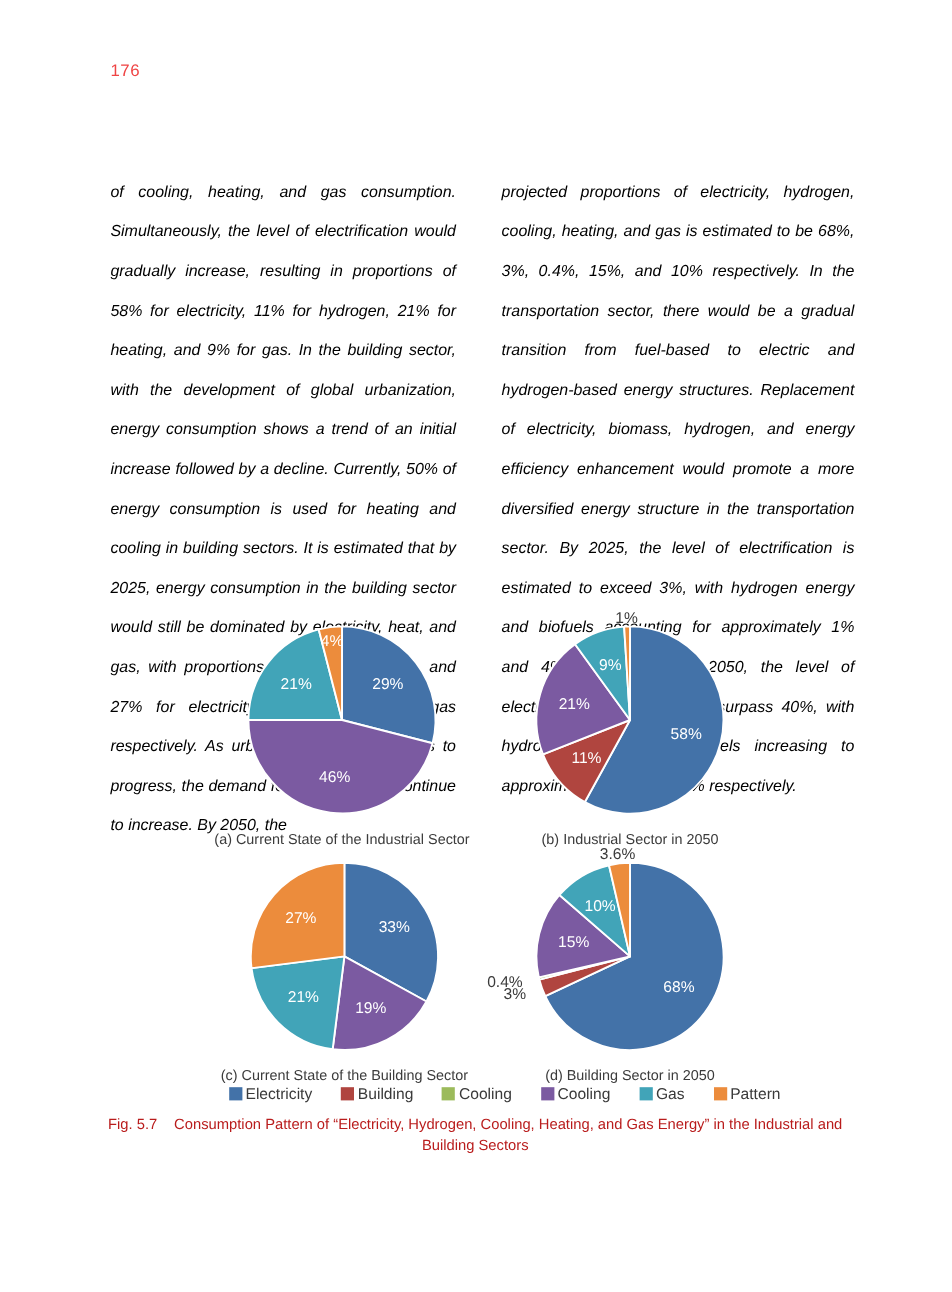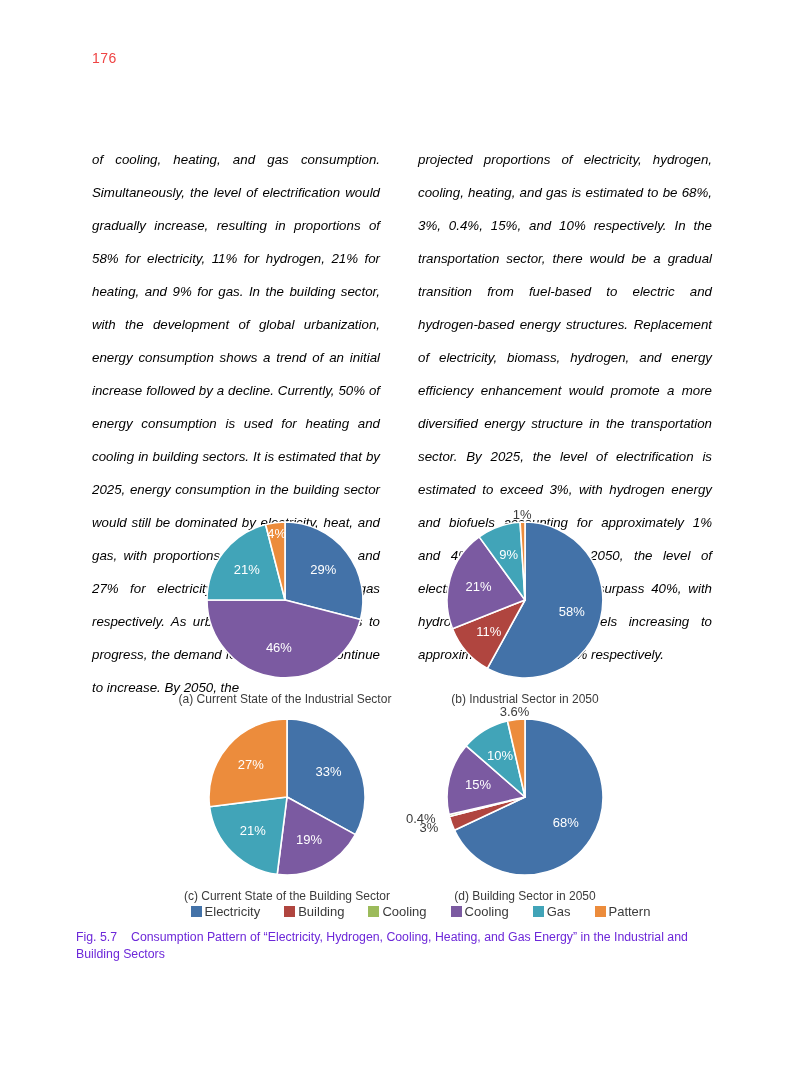--- a/index.html
+++ b/index.html
@@ -19,22 +19,22 @@
   #chart-d{left:400px;top:705px;}
   svg text{font-family:"Liberation Sans",sans-serif;}
   .legend{
     position:absolute;top:902px;left:0;width:793px;height:18px;
     display:flex;justify-content:center;align-items:center;gap:24px;
     font-size:13px;color:#3a3a3a;padding-left:24px;
   }
   .legend-item{display:inline-flex;align-items:center;gap:3px;}
   .swatch{width:11px;height:11px;display:inline-block;}
   .figcap{
-    position:absolute;left:76px;top:929px;width:640px;
-    font-size:12.3px;line-height:17px;color:#6d28d9;
+    position:absolute;left:76px;top:929px;width:640px;text-align:center;
+    font-size:12.3px;line-height:17px;color:#b91c1c;
   }
   .figcap .figlabel{margin-right:14px;}
 </style>
 </head>
 <body>
 
 <div class="page">
 
   <div class="page-number">176</div>
 

